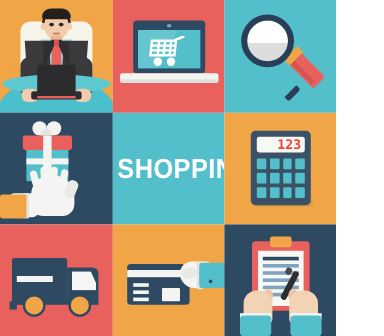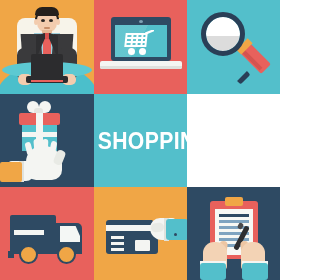--- a/index.html
+++ b/index.html
@@ -385,20 +385,39 @@
     <div class="layer gf-thumb"></div>
     <div class="layer gf-wrist"></div>
     <div class="layer gf-cuff"></div>
     <div class="layer gf-sleeve"></div>
   </div>
 
   <div class="cell c1 r1" style="background:#53bfcb">
     <div class="sh-text">SHOPPING</div>
   </div>
 
+  <div class="cell c2 r1" style="background:#f0a646">
+    <div class="layer cl-shadow"></div>
+    <div class="layer cl-body"></div>
+    <div class="layer cl-screen">123</div>
+    <div class="layer cl-keys">
+      <div class="cl-key"></div>
+      <div class="cl-key"></div>
+      <div class="cl-key"></div>
+      <div class="cl-key"></div>
+      <div class="cl-key"></div>
+      <div class="cl-key"></div>
+      <div class="cl-key"></div>
+      <div class="cl-key"></div>
+      <div class="cl-key"></div>
+      <div class="cl-key"></div>
+      <div class="cl-key"></div>
+      <div class="cl-key"></div>
+    </div>
+  </div>
 
   <div class="cell c0 r2" style="background:#e8615c">
     <div class="layer tk-box"></div>
     <div class="layer tk-cab"></div>
     <div class="layer tk-window"></div>
     <div class="layer tk-stripe"></div>
     <div class="layer tk-under"></div>
     <div class="layer tk-bumper"></div>
     <div class="layer tk-wheel-1"></div>
     <div class="layer tk-wheel-2"></div>

